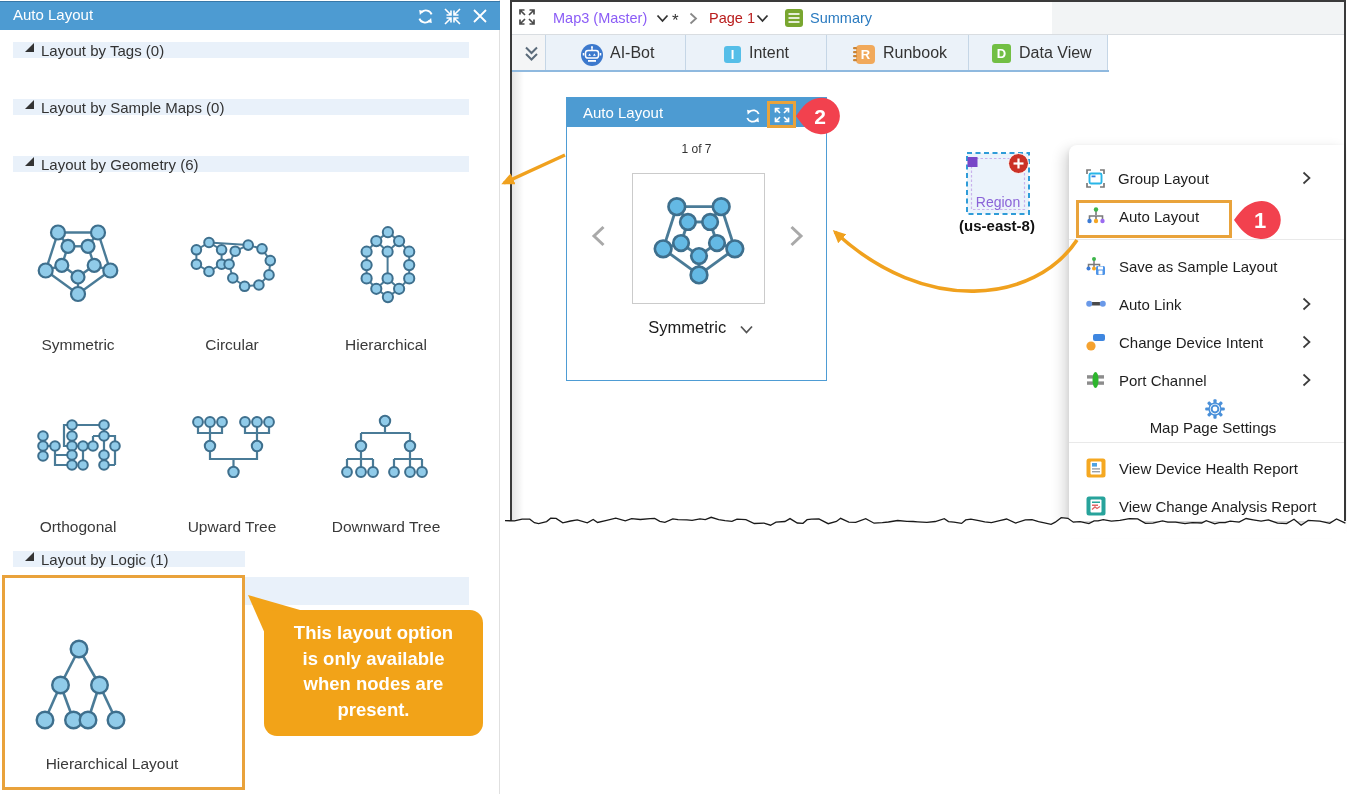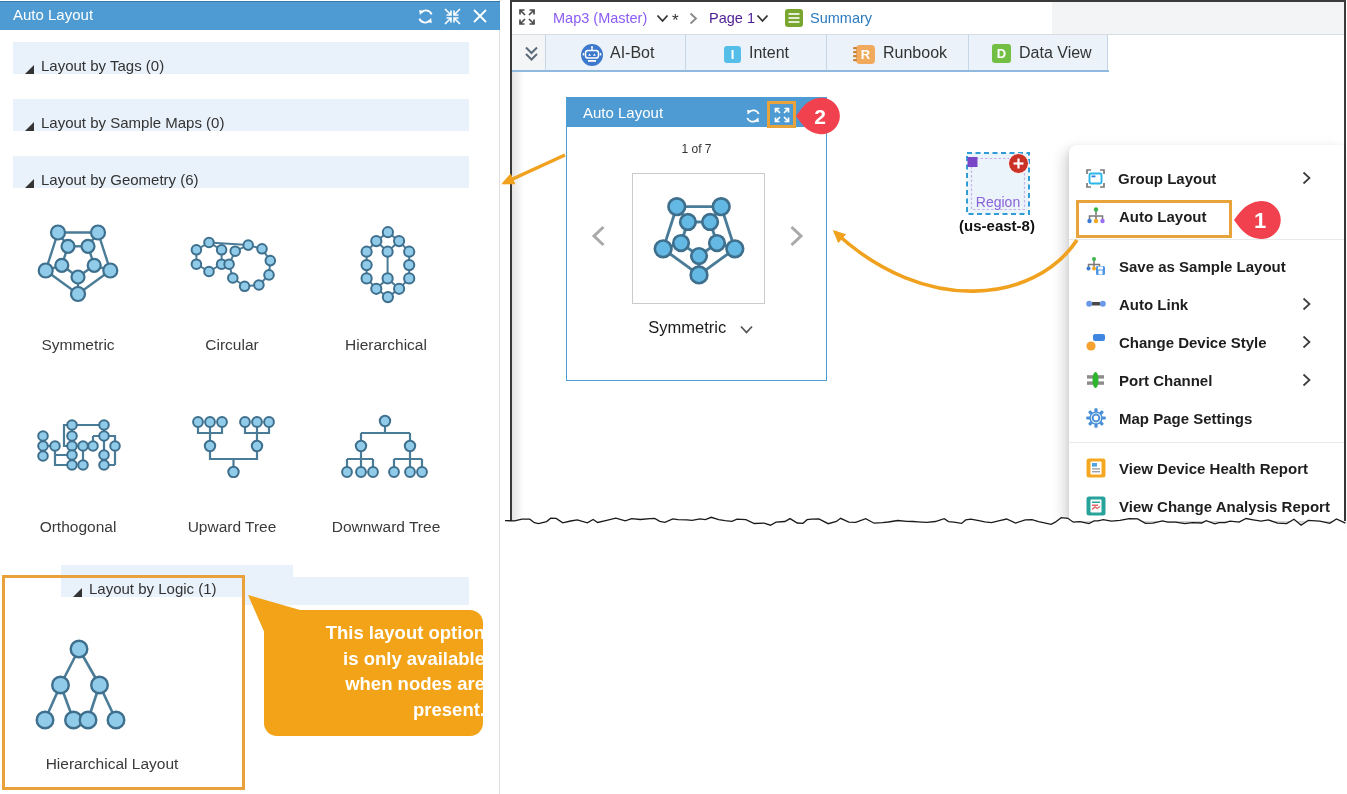--- a/index.html
+++ b/index.html
@@ -1,18 +1,18 @@
 <!DOCTYPE html>
 <html><head>
 <meta charset="utf-8">
 <style>
 html,body{margin:0;padding:0;}
 body{width:1347px;height:794px;position:relative;background:#fff;font-family:"Liberation Sans",sans-serif;overflow:hidden;}
 .abs{position:absolute;}
-.bar{position:absolute;left:13px;width:456px;height:32px;background:#E9F1FA;display:flex;align-items:flex-end;}
+.bar{position:absolute;left:13px;width:456px;height:16px;background:#E9F1FA;display:flex;align-items:flex-start;}
 .bar svg{margin-left:11px;}
 .bar span{margin-left:7px;font-size:15px;color:#333;}
 .lbl{position:absolute;font-size:15.5px;color:#3a3a3a;text-align:center;}
 .mi{position:absolute;left:0;width:275px;height:38px;display:flex;align-items:center;}
 .mi svg{margin-left:17px;}
 .mi span{margin-left:13px;font-size:15px;color:#1e1e1e;}
 .sub{position:absolute;left:233px;}
 </style>
 </head>
 <body>
@@ -57,21 +57,21 @@
         <polygon points="10,1 10,10 1,10" fill="#333"></polygon>
       </svg>
       <span>Layout by Sample Maps (0)</span>
     </div>
   <div class="bar" style="top:156px;">
       <svg width="10" height="10">
         <polygon points="10,1 10,10 1,10" fill="#333"></polygon>
       </svg>
       <span>Layout by Geometry (6)</span>
     </div>
-  <div class="bar" style="top:565px;width:232px;margin-left:48px;">
+  <div class="bar" style="top:551px;width:232px;">
       <svg width="10" height="10">
         <polygon points="10,1 10,10 1,10" fill="#333"></polygon>
       </svg>
       <span>Layout by Logic (1)</span>
     </div>
   <div class="abs" style="left:245px;top:577px;width:224px;height:28px;background:#E9F1FA;"></div>
 
   <svg class="abs" style="left:33px;top:222px" width="90" height="82" viewBox="0 0 90 82">
     <g stroke="#4A7B97" stroke-width="2.4">
       <line x1="45" y1="72" x2="12.7" y2="48.5"></line>
@@ -265,21 +265,21 @@
     </g>
   </svg>
   <div class="lbl" style="left:10px;top:755px;width:140px;margin-left:32px;">Hierarchical Layout</div>
 
   <div class="abs" style="left:2px;top:575px;width:243px;height:215px;border:3px solid #E9A23B;box-sizing:border-box;"></div>
 
   <svg class="abs" style="left:240px;top:588px" width="80" height="70" viewBox="0 0 80 70">
       <polygon points="8,7 67,24 30,57" fill="#F2A318"></polygon>
     </svg>
   <div class="abs" style="left:264px;top:610px;width:219px;height:126px;background:#F2A318;border-radius:13px;"></div>
-  <div class="abs" style="left:262px;top:620px;width:223px;text-align:right;font-size:18.5px;font-weight:bold;color:#fff;line-height:25.5px;">This layout option<br>is only available<br>when nodes are<br>present.</div>
+  <div class="abs" style="left:262px;top:620px;width:223px;text-align:center;font-size:18.5px;font-weight:bold;color:#fff;line-height:25.5px;">This layout option<br>is only available<br>when nodes are<br>present.</div>
 </div>
 
 <div class="abs" style="left:510px;top:0;width:836px;height:2px;background:#3A3A3A;"></div>
 <div class="abs" style="left:510px;top:0;width:2px;height:522px;background:#3A3A3A;"></div>
 <div class="abs" style="left:1344px;top:0;width:2px;height:521px;background:#3A3A3A;"></div>
 <div class="abs" style="left:512px;top:2px;width:12px;height:519px;background:linear-gradient(90deg,rgba(0,0,0,0.10),rgba(0,0,0,0));"></div>
 
 <div class="abs" style="left:512px;top:2px;width:832px;height:33px;background:#fff;border-bottom:1px solid #D9DDE1;box-sizing:border-box;"></div>
 <div class="abs" style="left:1052px;top:2px;width:292px;height:32px;background:#F2F4F5;"></div>
 <svg class="abs" style="left:518px;top:8px" width="18" height="18" viewBox="0 0 18 18">
@@ -291,21 +291,21 @@
   </g>
 </svg>
 <div class="abs" style="left:553px;top:10px;font-size:14.5px;color:#8b5cf6;">Map3 (Master)</div>
 <svg class="abs" style="left:656px;top:14px" width="13" height="9" viewBox="0 0 13 9">
     <path d="M1.5 1.5 L6.5 7 L11.5 1.5" stroke="#333" stroke-width="1.8" fill="none"></path>
   </svg>
 <div class="abs" style="left:672px;top:11px;font-size:17px;color:#333;">*</div>
 <svg class="abs" style="left:689px;top:12px" width="9" height="13" viewBox="0 0 9 13">
     <path d="M1.5 1.5 L7 6.5 L1.5 11.5" stroke="#888" stroke-width="1.8" fill="none"></path>
   </svg>
-<div class="abs" style="left:709px;top:10px;font-size:14.5px;color:#4c1d95;">Page 1</div>
+<div class="abs" style="left:709px;top:10px;font-size:14.5px;color:#b91c1c;">Page 1</div>
 <svg class="abs" style="left:756px;top:14px" width="13" height="9" viewBox="0 0 13 9">
     <path d="M1.5 1.5 L6.5 7 L11.5 1.5" stroke="#333" stroke-width="1.8" fill="none"></path>
   </svg>
 <div class="abs" style="left:785px;top:9px;width:18px;height:18px;background:#79A62F;border-radius:3px;"></div>
 <svg class="abs" style="left:785px;top:9px" width="18" height="18">
     <g stroke="#fff" stroke-width="1.6">
       <line x1="3.5" y1="5" x2="14.5" y2="5"></line>
       <line x1="3.5" y1="9" x2="14.5" y2="9"></line>
       <line x1="3.5" y1="13" x2="14.5" y2="13"></line>
     </g>
@@ -439,21 +439,21 @@
 <div class="abs" style="left:1008px;top:153px;width:21px;height:21px;border-radius:50%;background:#CB3227;border:1.5px solid #fff;box-sizing:border-box;"></div>
 <svg class="abs" style="left:1008px;top:153px" width="21" height="21">
     <g stroke="#fff" stroke-width="2.2">
       <line x1="10.5" y1="5.5" x2="10.5" y2="15.5"></line>
       <line x1="5.5" y1="10.5" x2="15.5" y2="10.5"></line>
     </g>
   </svg>
 <div class="abs" style="left:943px;top:217px;width:108px;text-align:center;font-size:15px;font-weight:700;color:#111;">(us-east-8)</div>
 
 <div class="abs" style="left:1069px;top:145px;width:275px;height:376px;background:#fff;border-radius:8px 0 0 0;box-shadow:-5px 5px 14px rgba(0,0,0,0.16),0 2px 5px rgba(0,0,0,0.08);"></div>
-<div class="abs" style="left:1069px;top:145px;width:275px;height:376px;font-weight:bold;">
+<div class="abs" style="left:1069px;top:145px;width:275px;height:376px;">
 
   <div class="mi" style="top:14px;">
     <svg width="19" height="19" viewBox="0 0 19 19">
       <g stroke="#7a7a7a" stroke-width="1.7" fill="none">
         <path d="M1 5 L1 1 L5 1 M14 1 L18 1 L18 5 M18 14 L18 18 L14 18 M5 18 L1 18 L1 14"></path>
       </g>
       <rect x="3.5" y="4.5" width="12" height="10" rx="1.5" fill="none" stroke="#29B6E8" stroke-width="1.9"></rect>
       <rect x="5.5" y="6.5" width="4" height="1.8" fill="#2F80E4"></rect>
     </svg>
     <span>Group Layout</span>
@@ -500,39 +500,39 @@
   </div>
   <svg class="sub" style="top:152px;" width="9" height="14" viewBox="0 0 9 14">
       <path d="M1.5 1.5 L7.5 7 L1.5 12.5" stroke="#3c3c3c" stroke-width="1.7" fill="none"></path>
     </svg>
 
   <div class="mi" style="top:178px;">
     <svg width="20" height="20" viewBox="0 0 20 20">
       <rect x="7" y="2" width="12" height="7" rx="2" fill="#3E86E0"></rect>
       <circle cx="5" cy="14" r="4.6" fill="#F5A230"></circle>
     </svg>
-    <span>Change Device Style</span>
+    <span>Change Device Intent</span>
   </div>
   <svg class="sub" style="top:190px;" width="9" height="14" viewBox="0 0 9 14">
       <path d="M1.5 1.5 L7.5 7 L1.5 12.5" stroke="#3c3c3c" stroke-width="1.7" fill="none"></path>
     </svg>
 
   <div class="mi" style="top:216px;">
     <svg width="20" height="20" viewBox="0 0 20 20">
       <rect x="1" y="5.2" width="17" height="3.4" fill="#8C8C8C"></rect>
       <rect x="1" y="11.4" width="17" height="3.4" fill="#8C8C8C"></rect>
       <ellipse cx="9.5" cy="10" rx="3" ry="8" fill="#2DB52D"></ellipse>
     </svg>
     <span>Port Channel</span>
   </div>
   <svg class="sub" style="top:228px;" width="9" height="14" viewBox="0 0 9 14">
       <path d="M1.5 1.5 L7.5 7 L1.5 12.5" stroke="#3c3c3c" stroke-width="1.7" fill="none"></path>
     </svg>
 
-  <div class="mi" style="top:254px;">
+  <div class="mi" style="top:254px;flex-direction:column;">
     <svg width="20" height="20" viewBox="0 0 20 20">
         <rect x="8.4" y="0.2" width="3.2" height="4.5" rx="1" fill="#4A90D9" transform="rotate(0 10 10)"></rect>
         <rect x="8.4" y="0.2" width="3.2" height="4.5" rx="1" fill="#4A90D9" transform="rotate(45 10 10)"></rect>
         <rect x="8.4" y="0.2" width="3.2" height="4.5" rx="1" fill="#4A90D9" transform="rotate(90 10 10)"></rect>
         <rect x="8.4" y="0.2" width="3.2" height="4.5" rx="1" fill="#4A90D9" transform="rotate(135 10 10)"></rect>
         <rect x="8.4" y="0.2" width="3.2" height="4.5" rx="1" fill="#4A90D9" transform="rotate(180 10 10)"></rect>
         <rect x="8.4" y="0.2" width="3.2" height="4.5" rx="1" fill="#4A90D9" transform="rotate(225 10 10)"></rect>
         <rect x="8.4" y="0.2" width="3.2" height="4.5" rx="1" fill="#4A90D9" transform="rotate(270 10 10)"></rect>
         <rect x="8.4" y="0.2" width="3.2" height="4.5" rx="1" fill="#4A90D9" transform="rotate(315 10 10)"></rect>
         <circle cx="10" cy="10" r="6.6" fill="#4A90D9"></circle>

